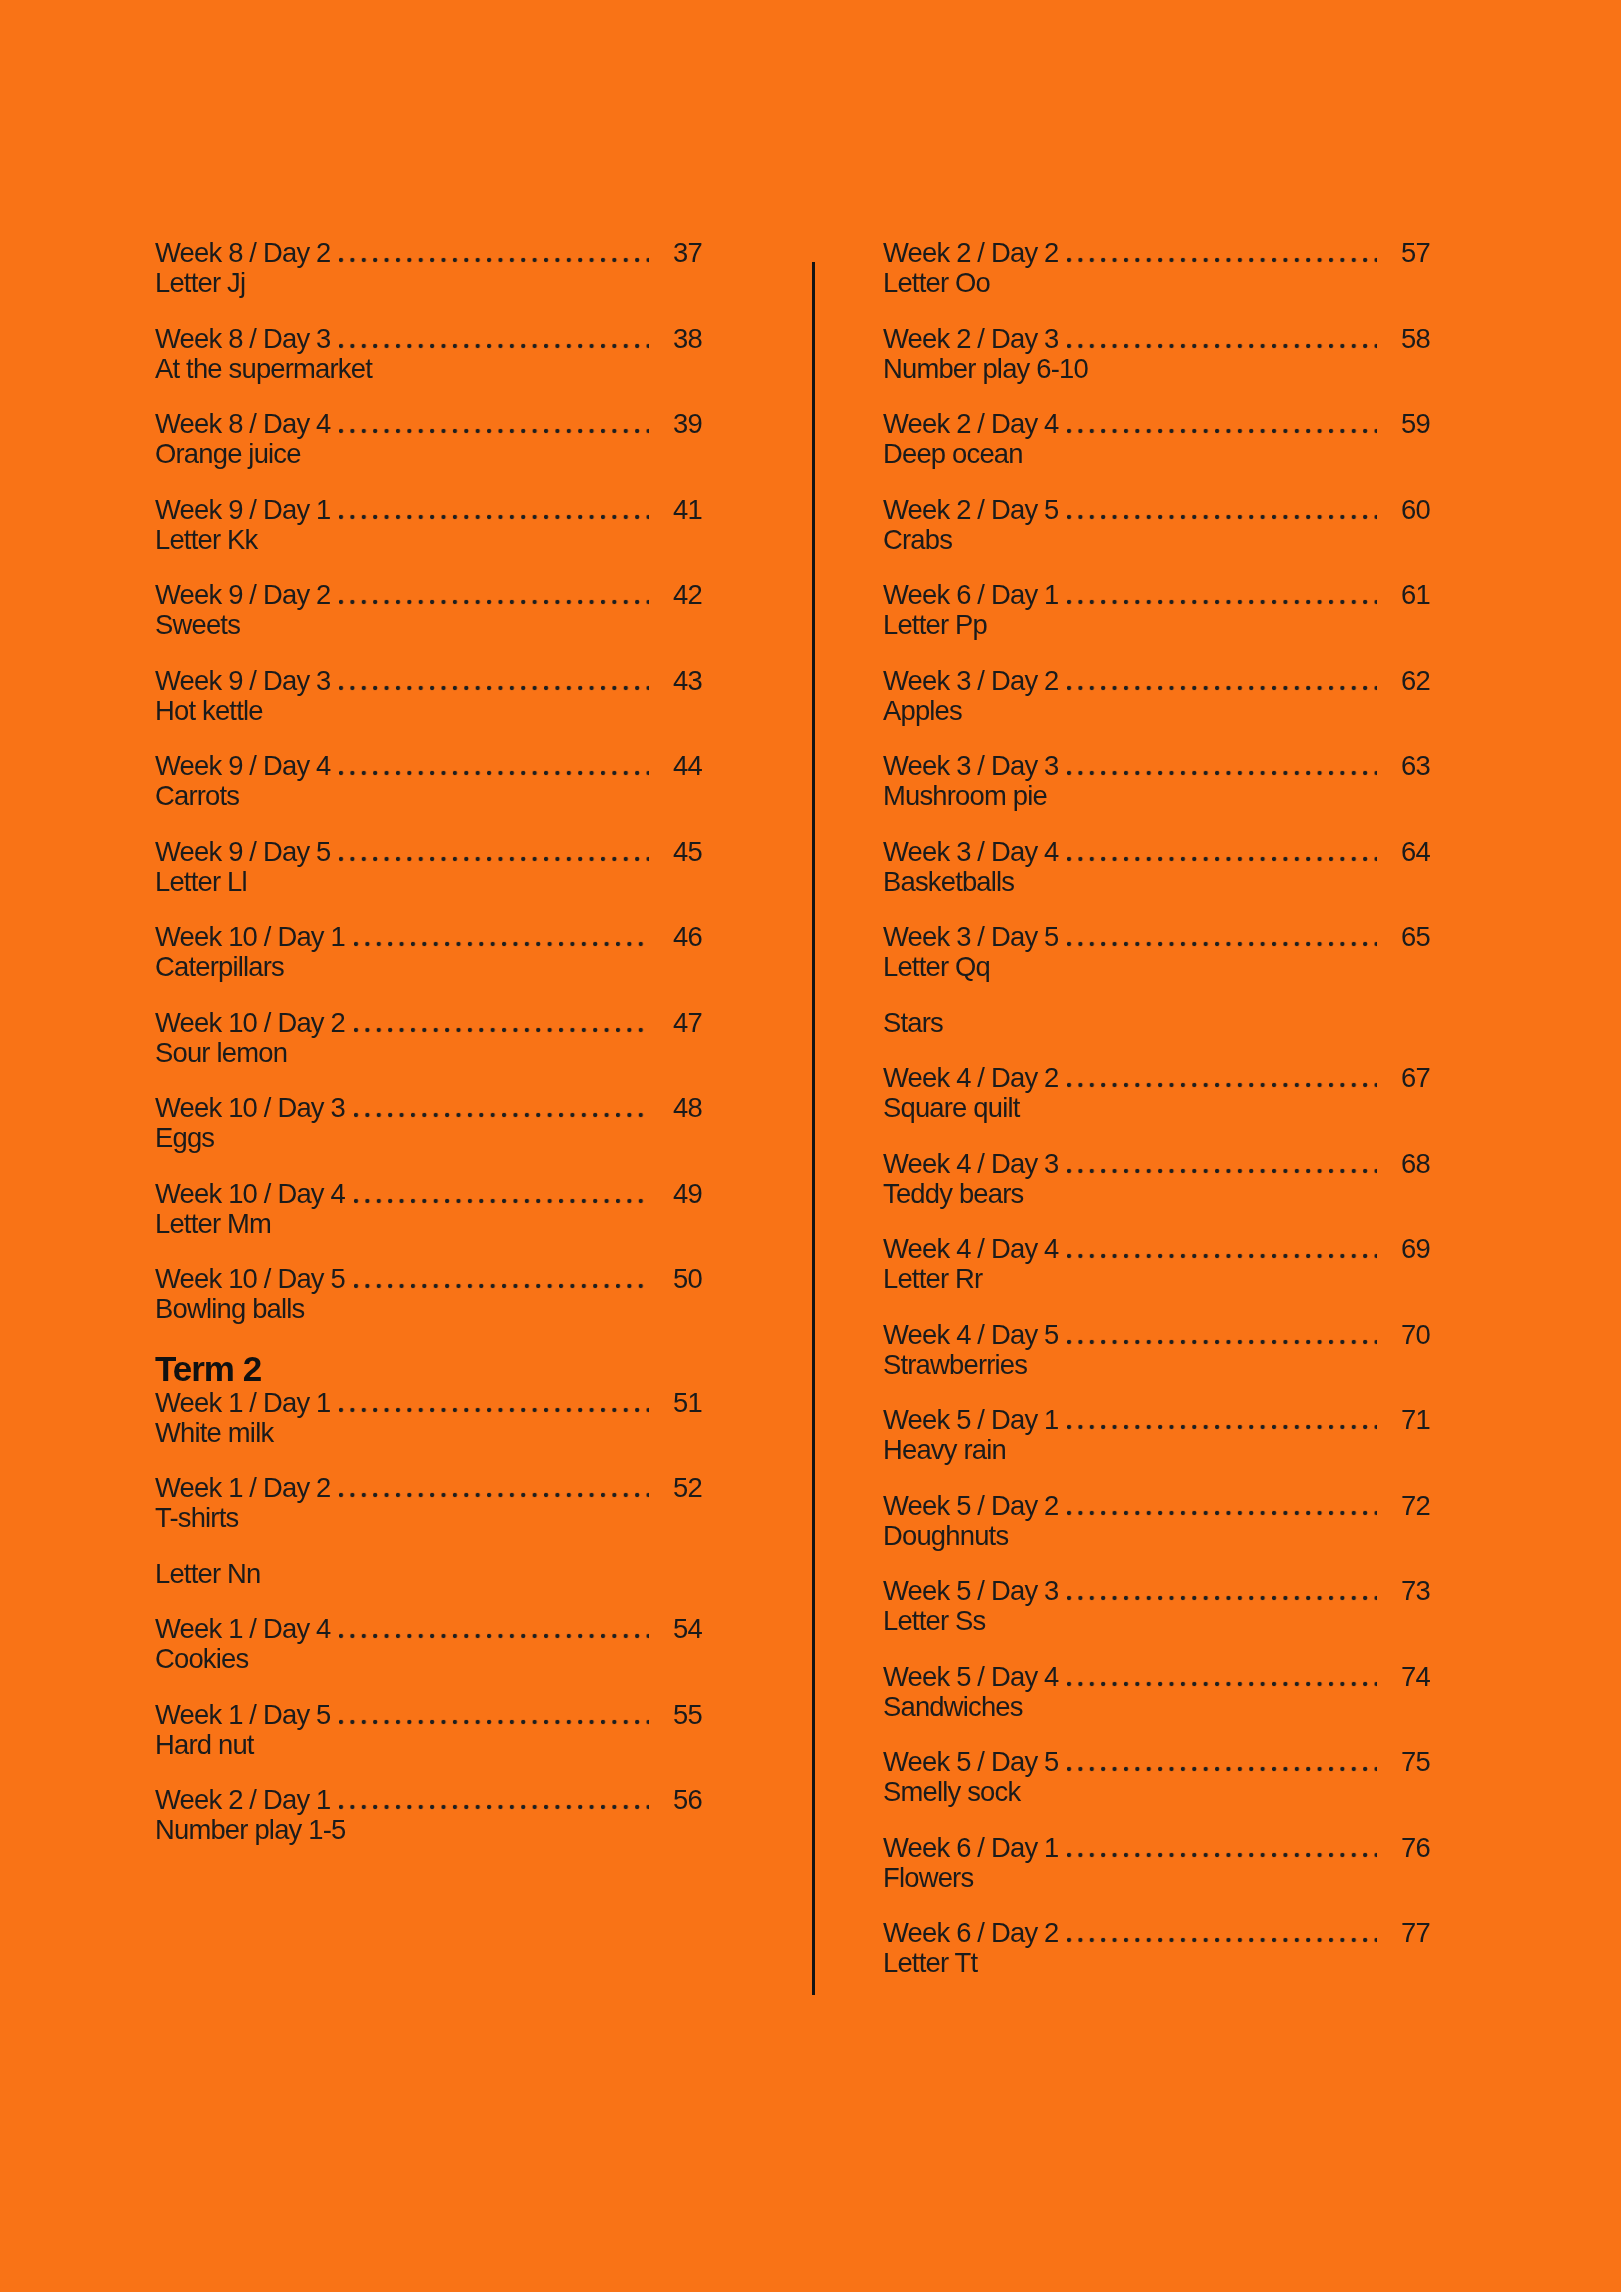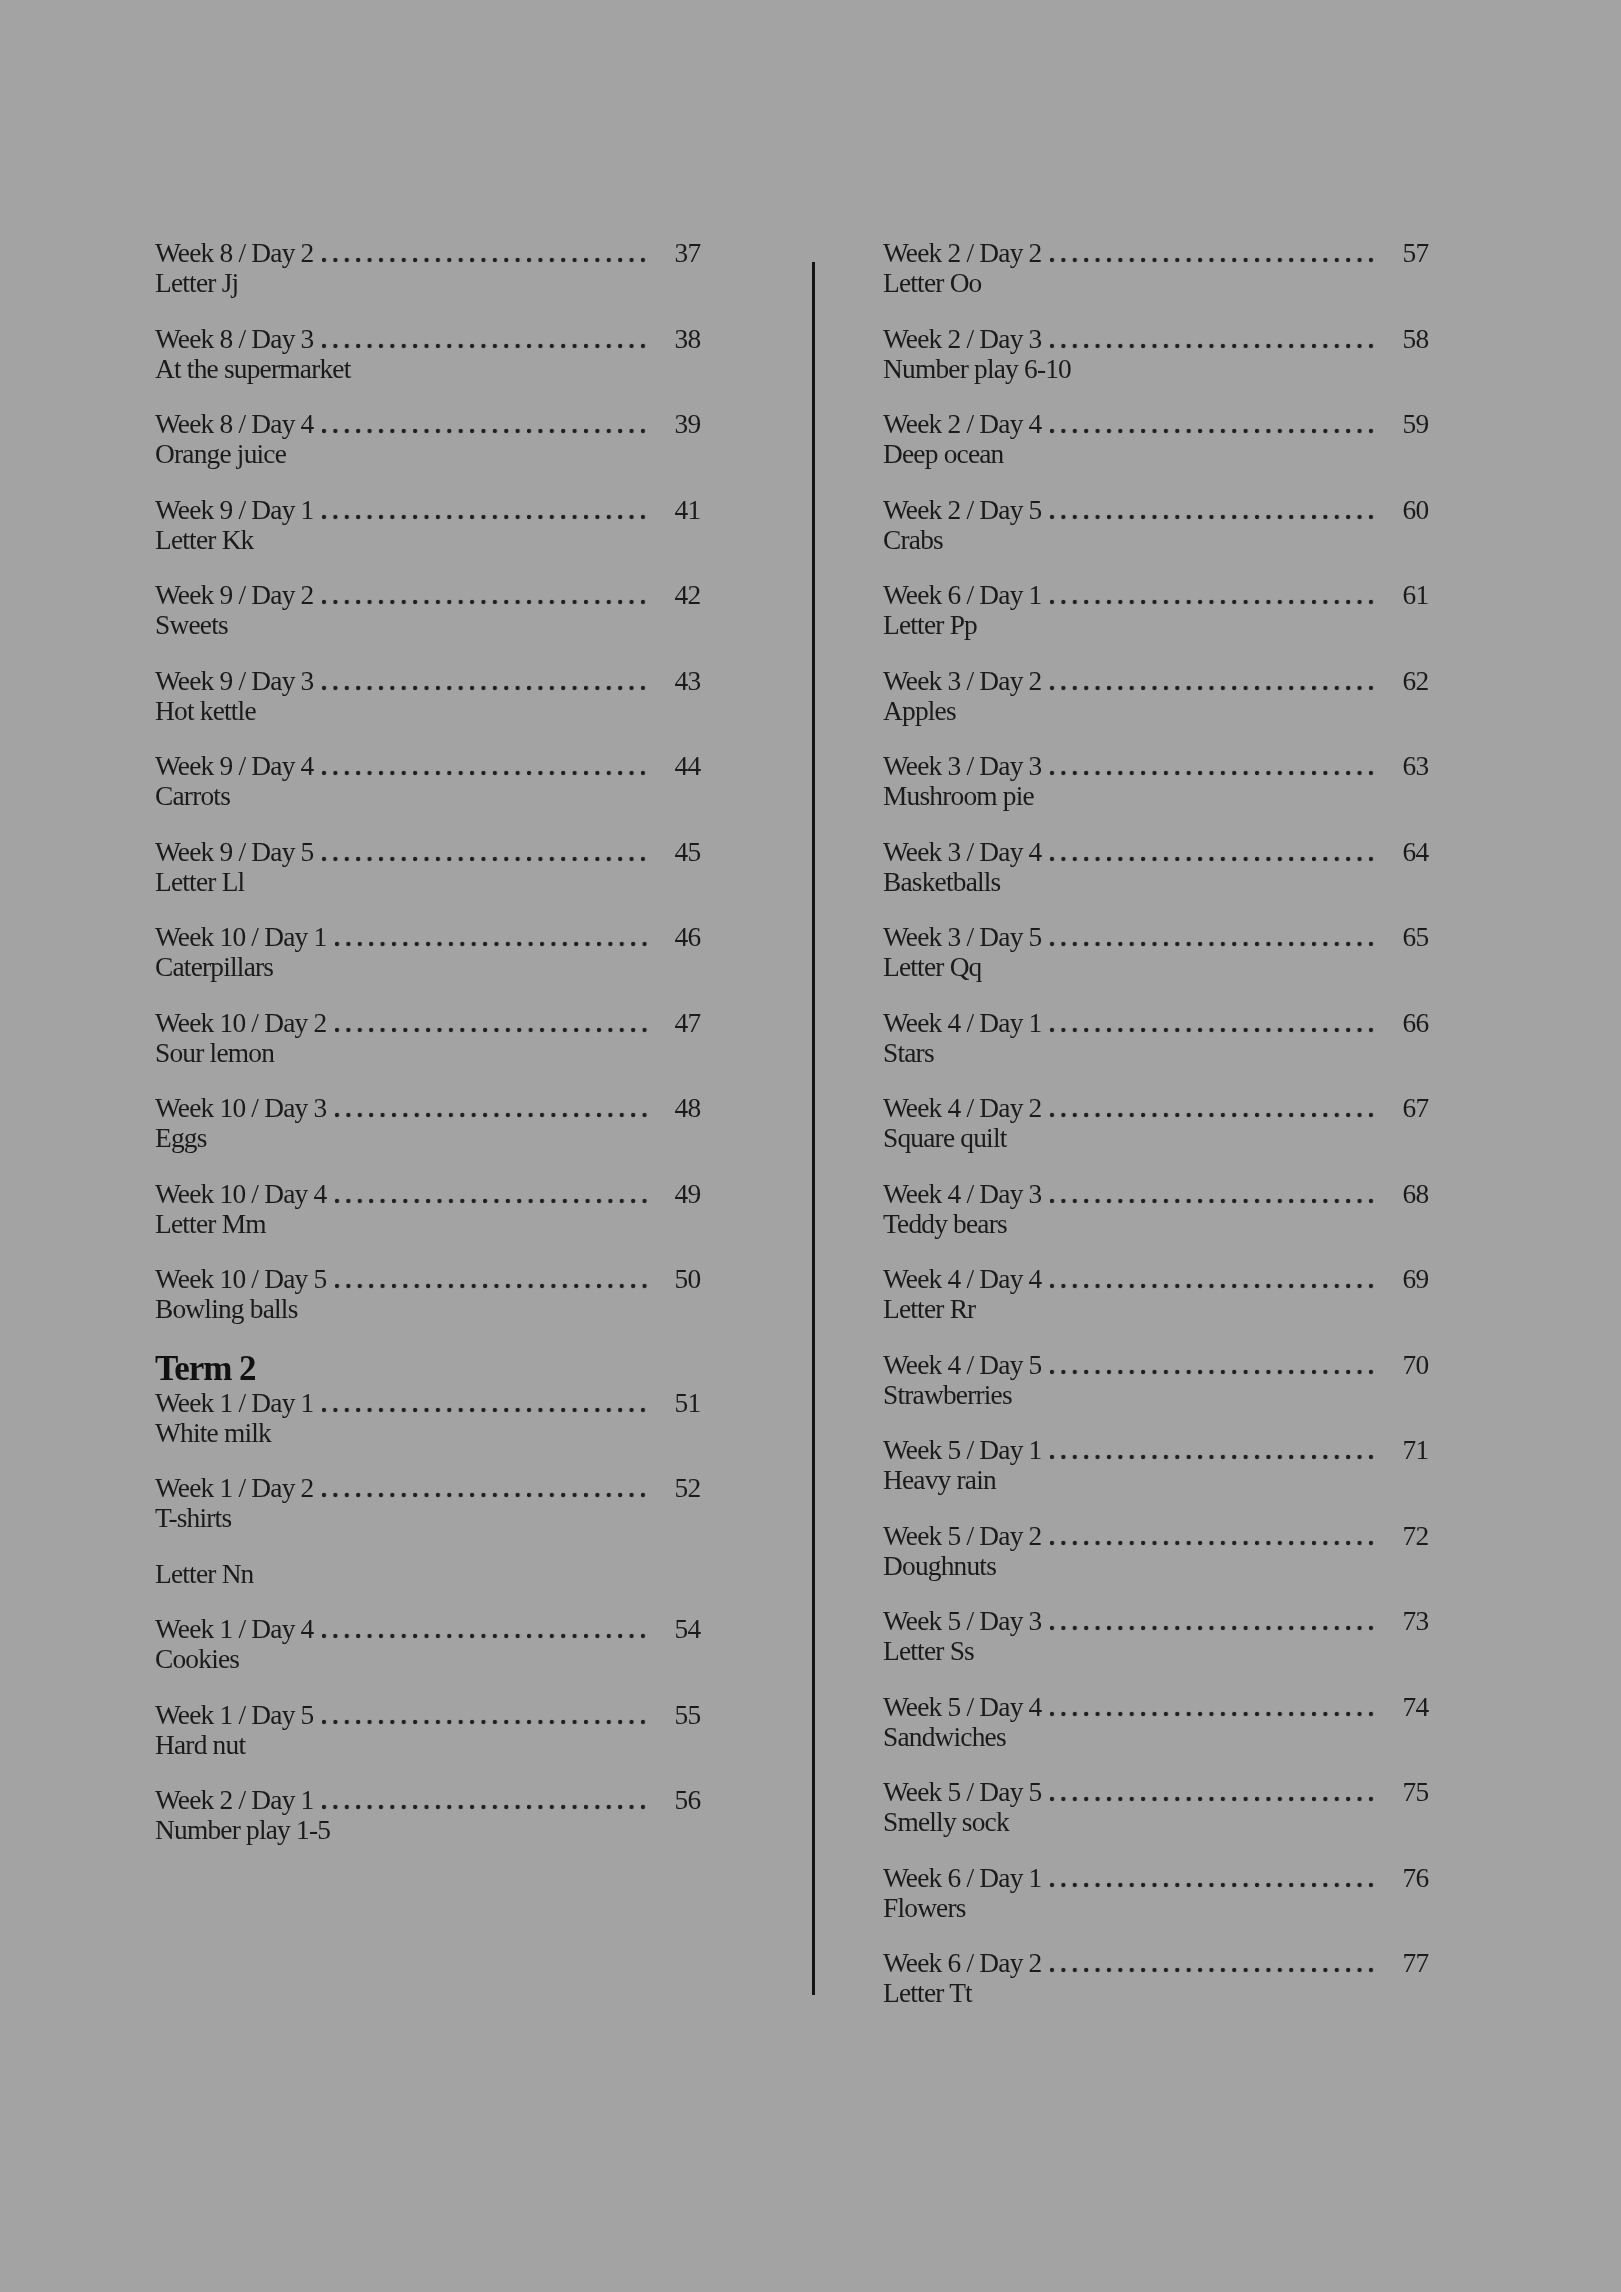--- a/index.html
+++ b/index.html
@@ -1,22 +1,22 @@
 <!DOCTYPE html>
 <html><head>
 <meta charset="utf-8">
 <style>
   html, body { margin: 0; padding: 0; background: #ffffff; }
   .page {
     position: relative;
     width: 1621px;
     height: 2293px;
-    background: #a3a3a3;
+    background: #f97316;
     overflow: hidden;
-    font-family: Liberation Serif, serif;
+    font-family: Liberation Sans, sans-serif;
     color: #1b1b1b;
   }
   .col {
     position: absolute;
     top: 238px;
     width: 549px;
   }
   .col-left  { left: 155px; }
   .col-right { left: 883px; }
   .divider {
@@ -294,25 +294,20 @@
       </div>
       <div class="entry">
         <div class="trow">
           <span class="title">Week 3 / Day 5</span>
           <span class="dots"></span>
           <span class="pagenum">65</span>
         </div>
         <div class="subtitle">Letter Qq</div>
       </div>
       <div class="entry">
-        <div class="trow">
-          <span class="title">Week 4 / Day 1</span>
-          <span class="dots"></span>
-          <span class="pagenum">66</span>
-        </div>
         <div class="subtitle">Stars</div>
       </div>
       <div class="entry">
         <div class="trow">
           <span class="title">Week 4 / Day 2</span>
           <span class="dots"></span>
           <span class="pagenum">67</span>
         </div>
         <div class="subtitle">Square quilt</div>
       </div>

